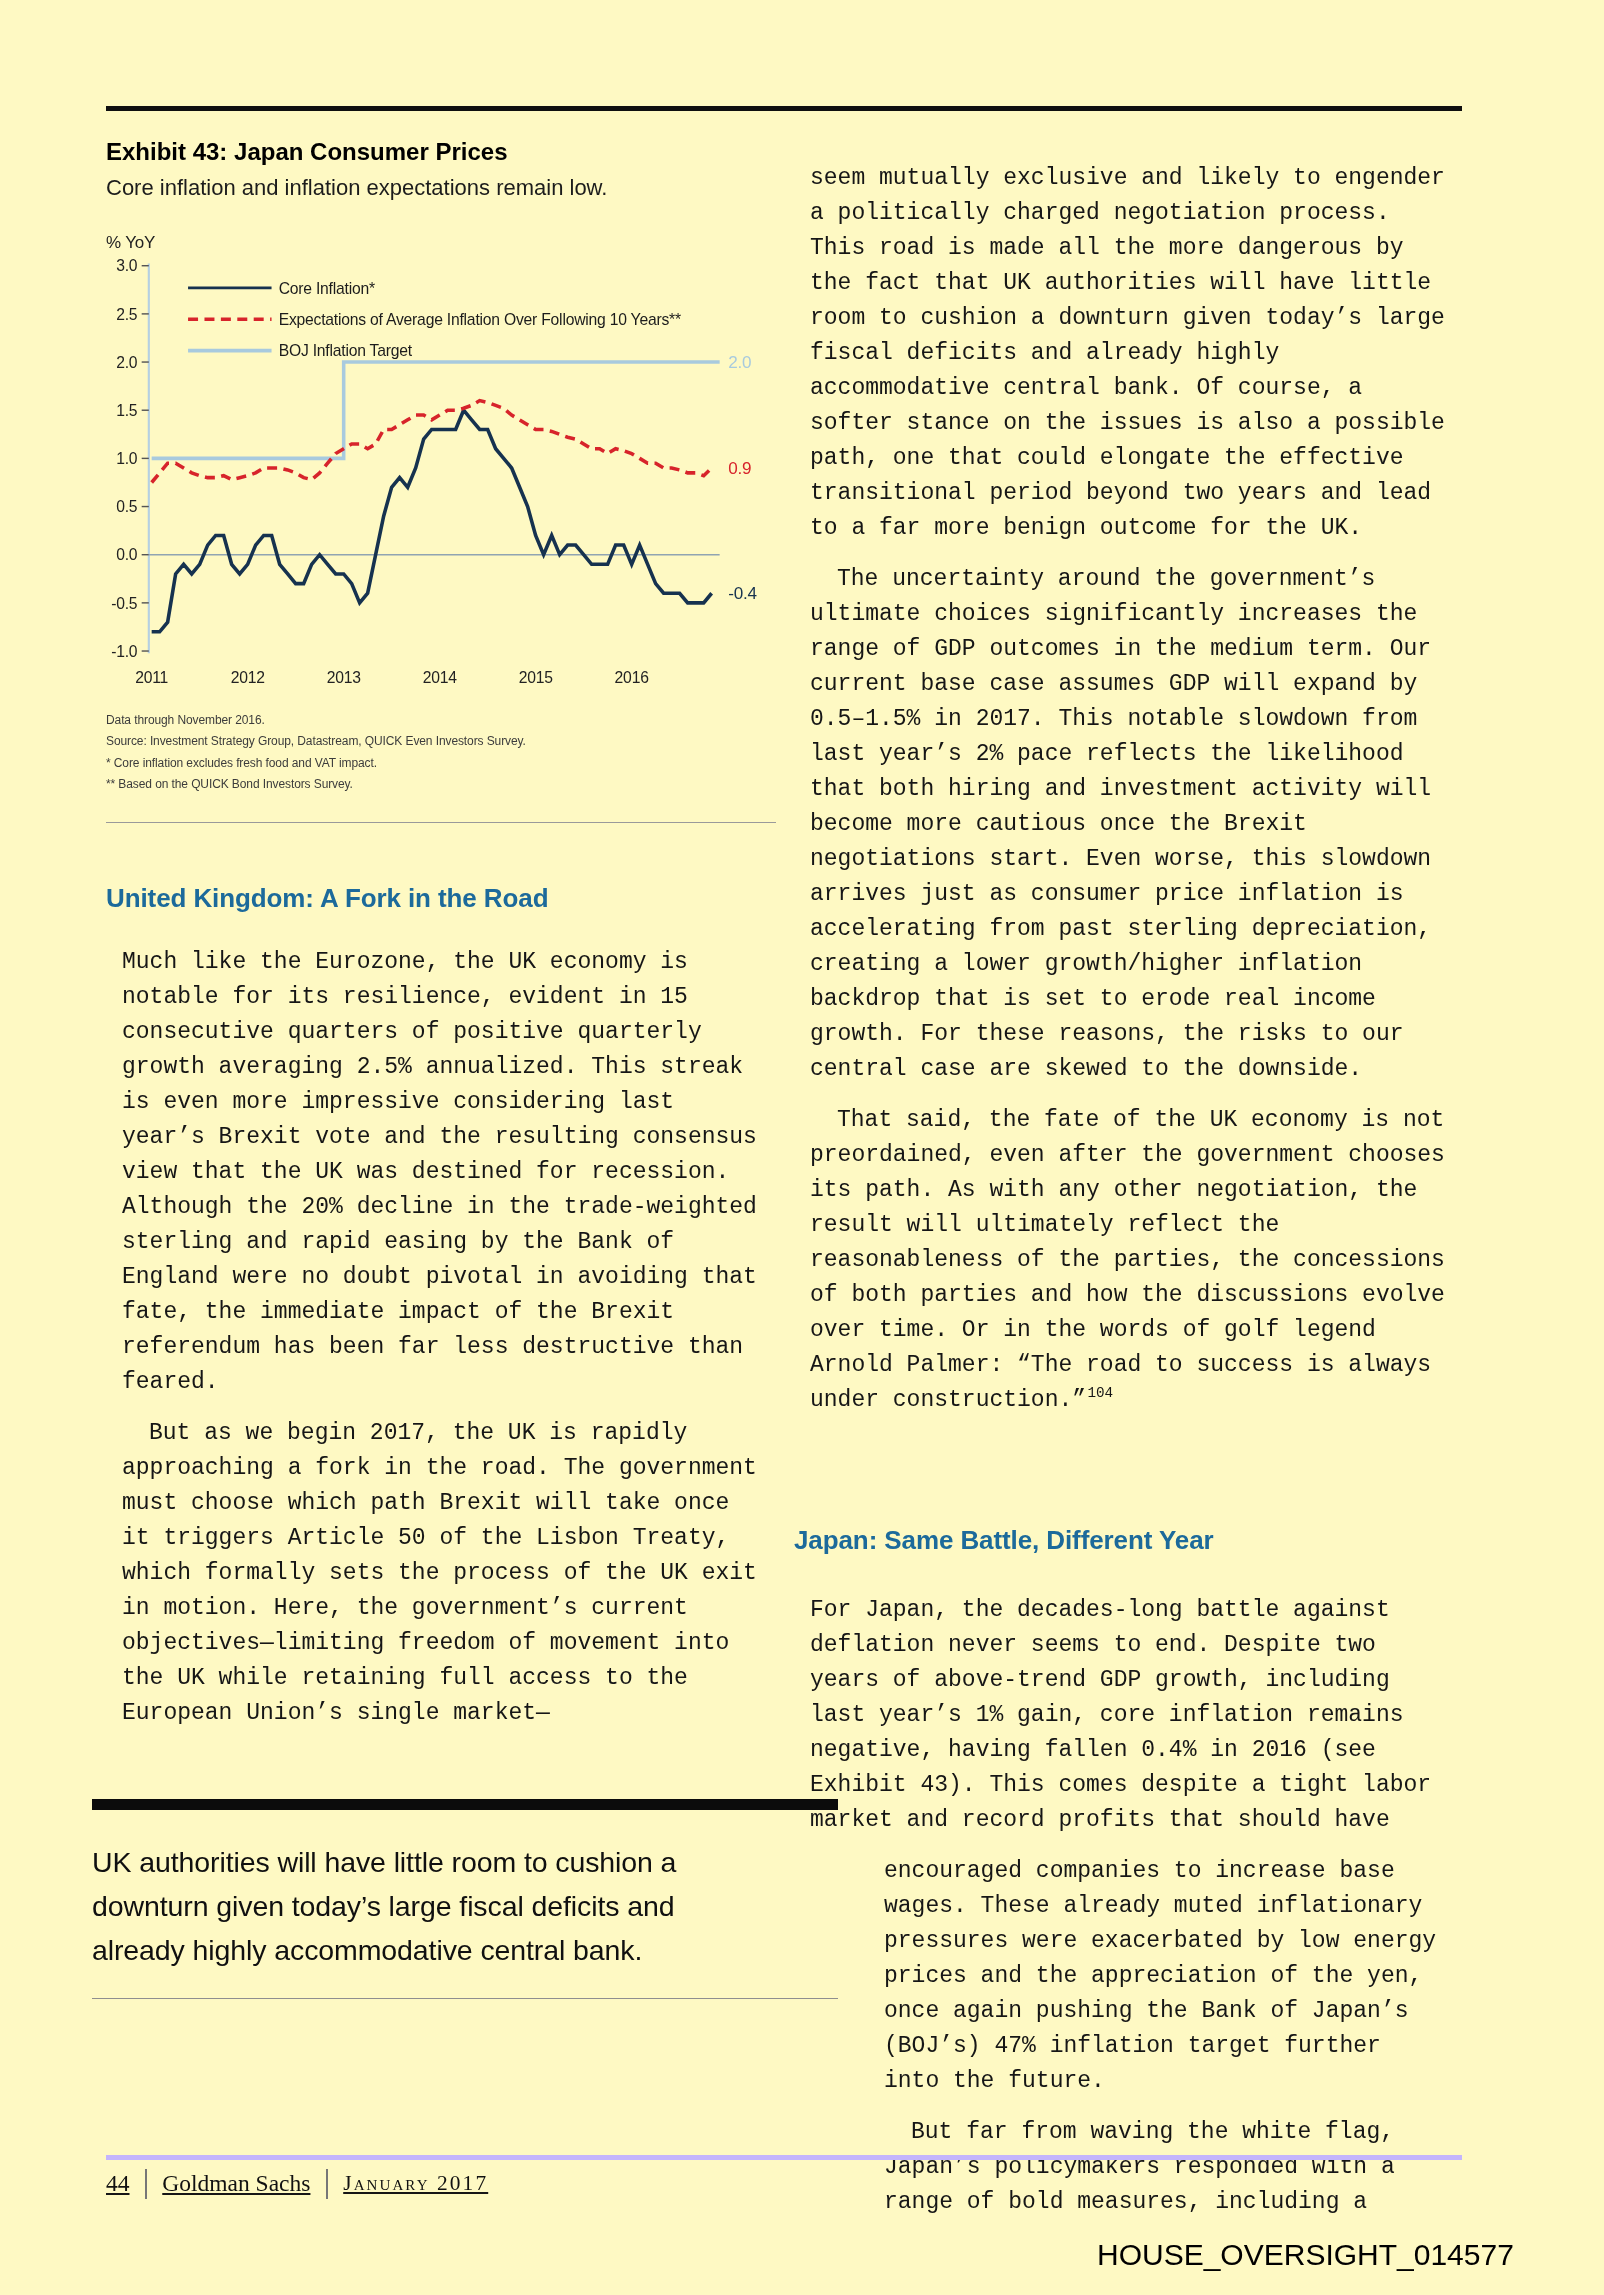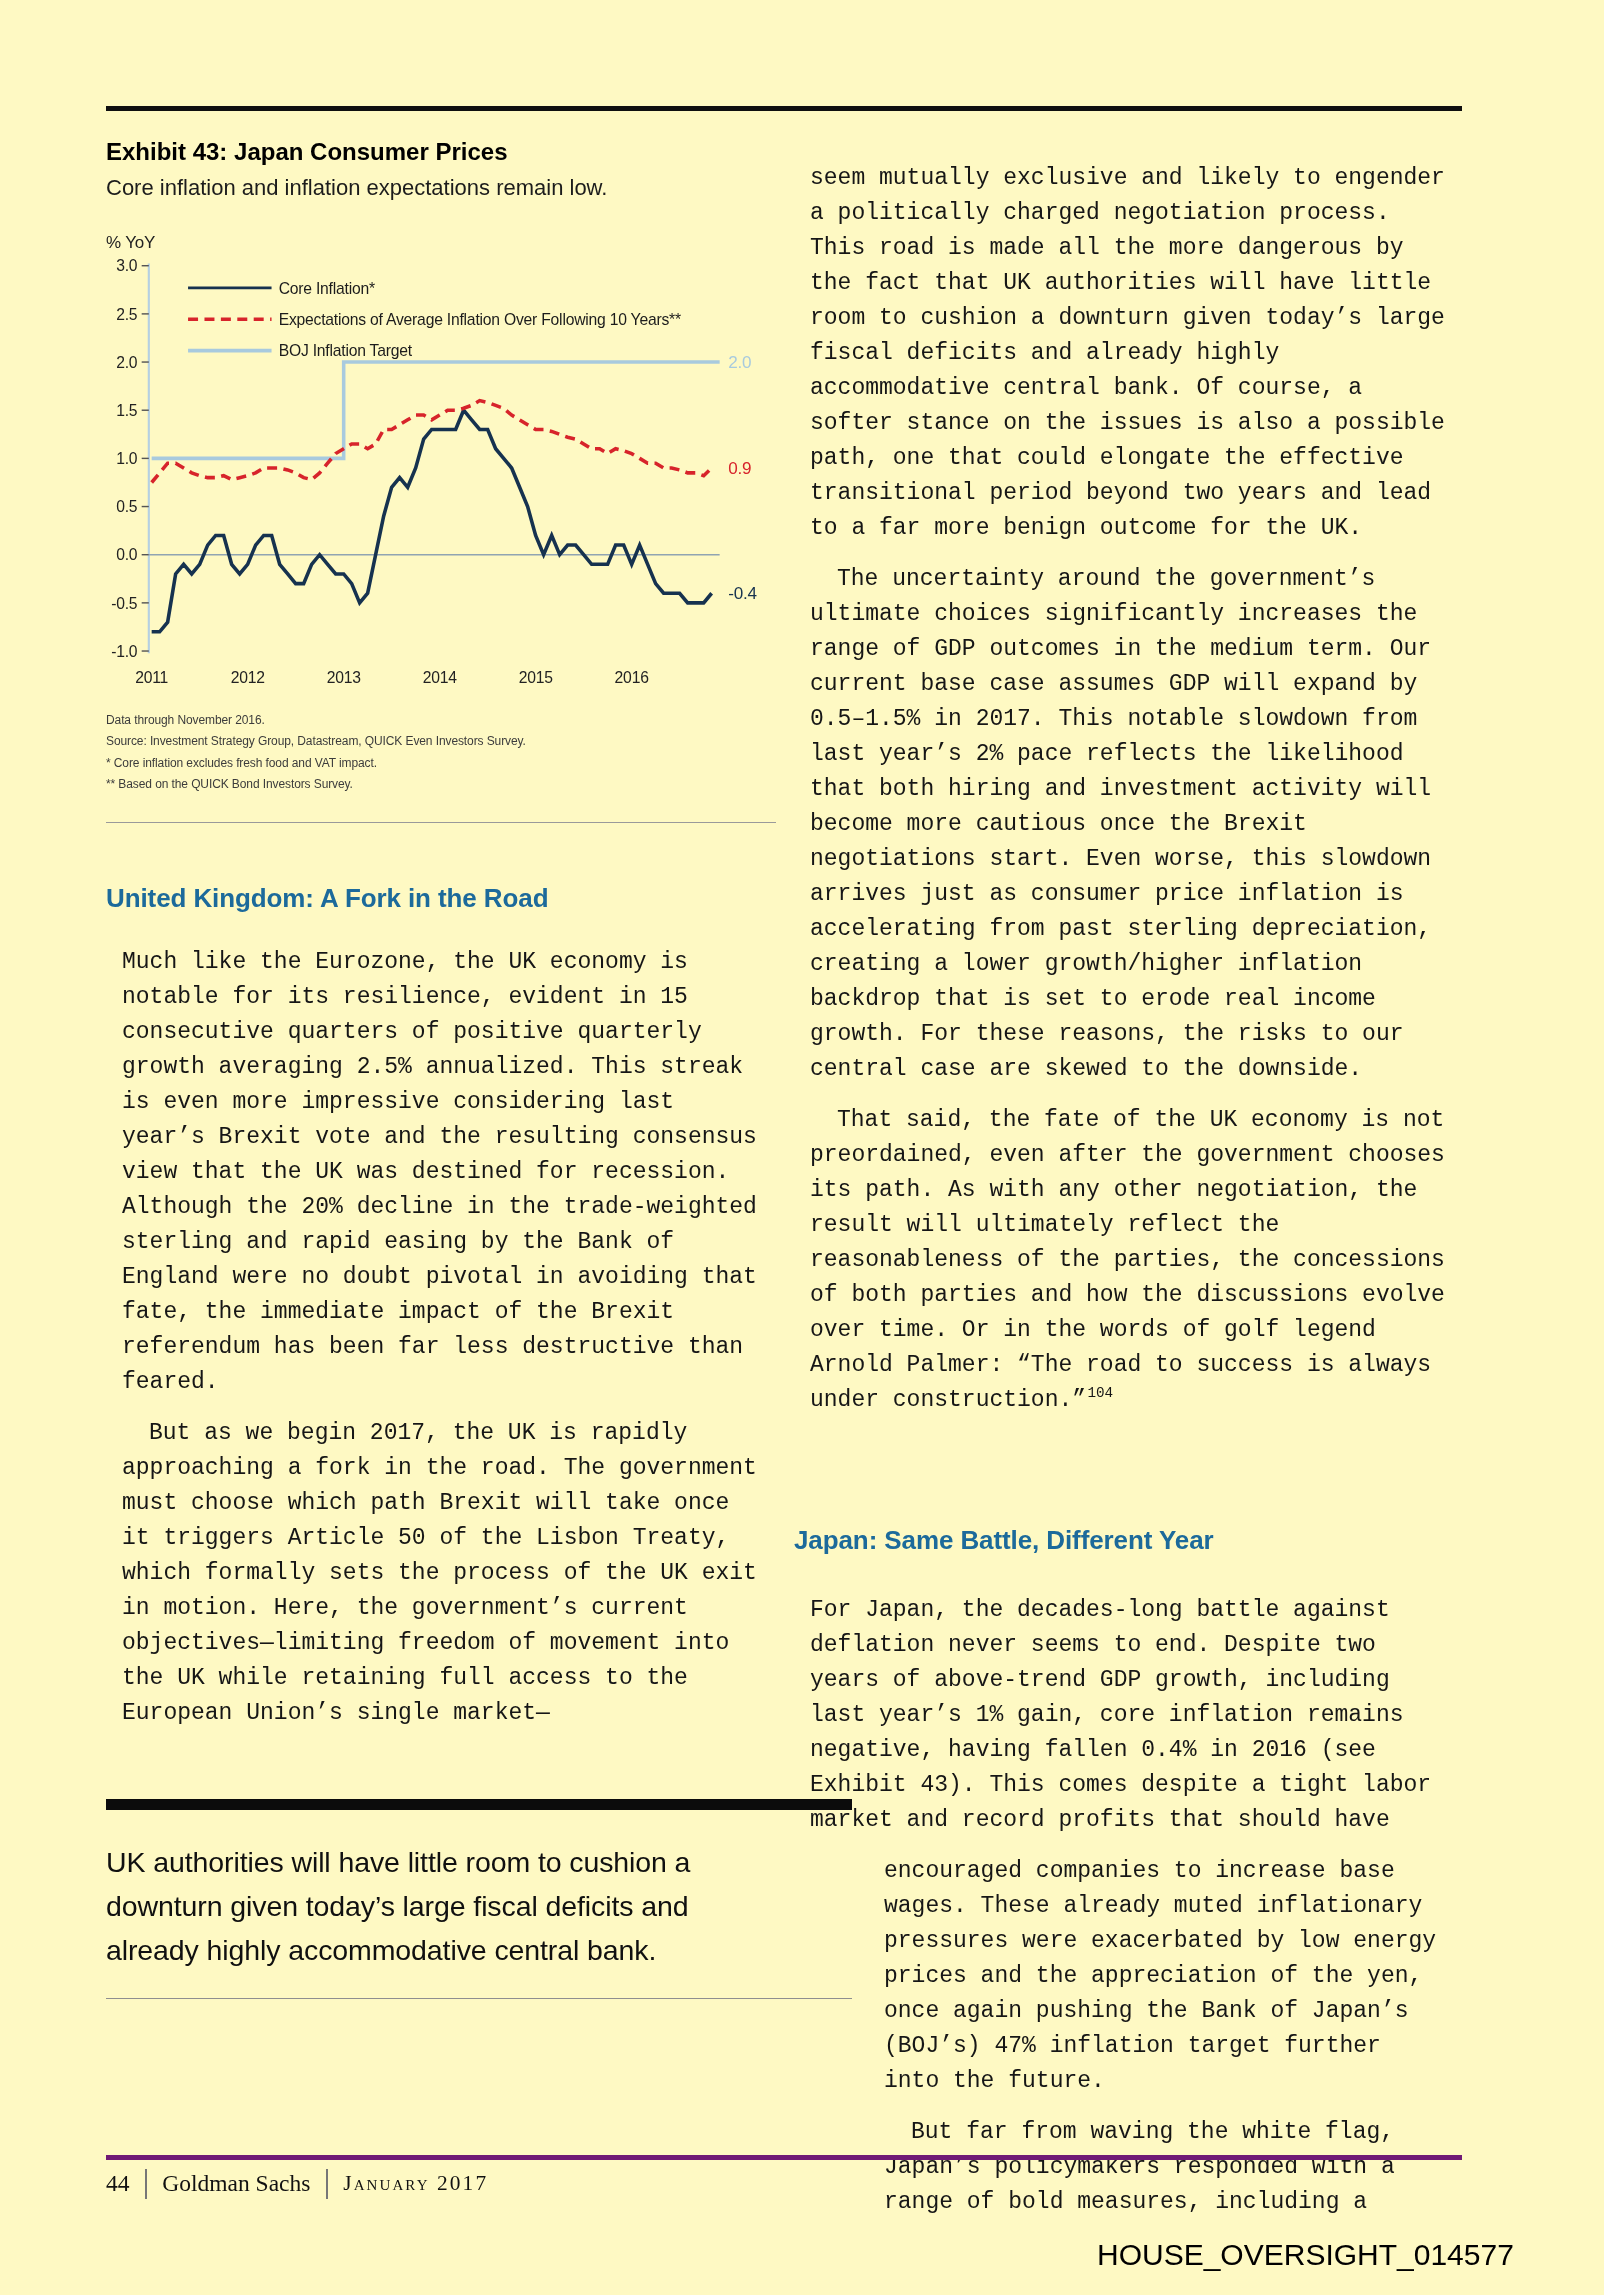--- a/index.html
+++ b/index.html
@@ -27,26 +27,26 @@
   .jp-heading { margin-top:107px; }
 
   .body-p { font-family:Liberation Mono, monospace; font-size:23px; line-height:35px; margin:16px; color:#161616; }
   .first  { margin-top:31px; }
   .ind    { text-indent:27px; }
   sup.fnref { font-size:14.3px; line-height:0; vertical-align:super; margin-left:1.4px; }
 
   .jp-first { margin-top:37px; }
   .jp-block { margin-left:74px; width:596px; }
 
-  .pullquote { position:absolute; left:106px; top:1799px; width:746px; }
+  .pullquote { position:absolute; left:92px; top:1799px; width:746px; }
   .pq-bar  { height:11.4px; background:#0c0c0c; }
   .pq-text { font-family:"Liberation Sans",sans-serif; font-size:28.5px; line-height:44px; color:#101010; margin-top:30px; width:645px; letter-spacing:-0.1px; }
   .pq-rule { border-top:1.4px solid #8f8f8f; margin-top:26px; }
 
-  .footer { position:absolute; left:106px; top:2155px; width:1356px; border-top:5px solid #701a75; }
+  .footer { position:absolute; left:106px; top:2155px; width:1356px; border-top:5px solid #c4b5fd;text-decoration:underline; }
   .footer-inner { display:flex; align-items:center; margin-top:8.6px; }
   .f-num   { font-family:"Liberation Serif",serif; font-size:23.5px; color:#111; }
   .f-div   { width:1.4px; height:30px; background:#777; margin:0 15.7px; }
   .f-brand { font-family:"Liberation Serif",serif; font-size:23.5px; color:#111; }
   .f-issue { font-family:"Liberation Serif",serif; font-size:21.4px; color:#111; font-variant:small-caps; letter-spacing:2.1px; }
 
   .watermark { position:absolute; left:1097px; top:2238px; font-family:"Liberation Sans",sans-serif; font-size:30px; color:#000; }
 </style>
 </head>
 <body>

